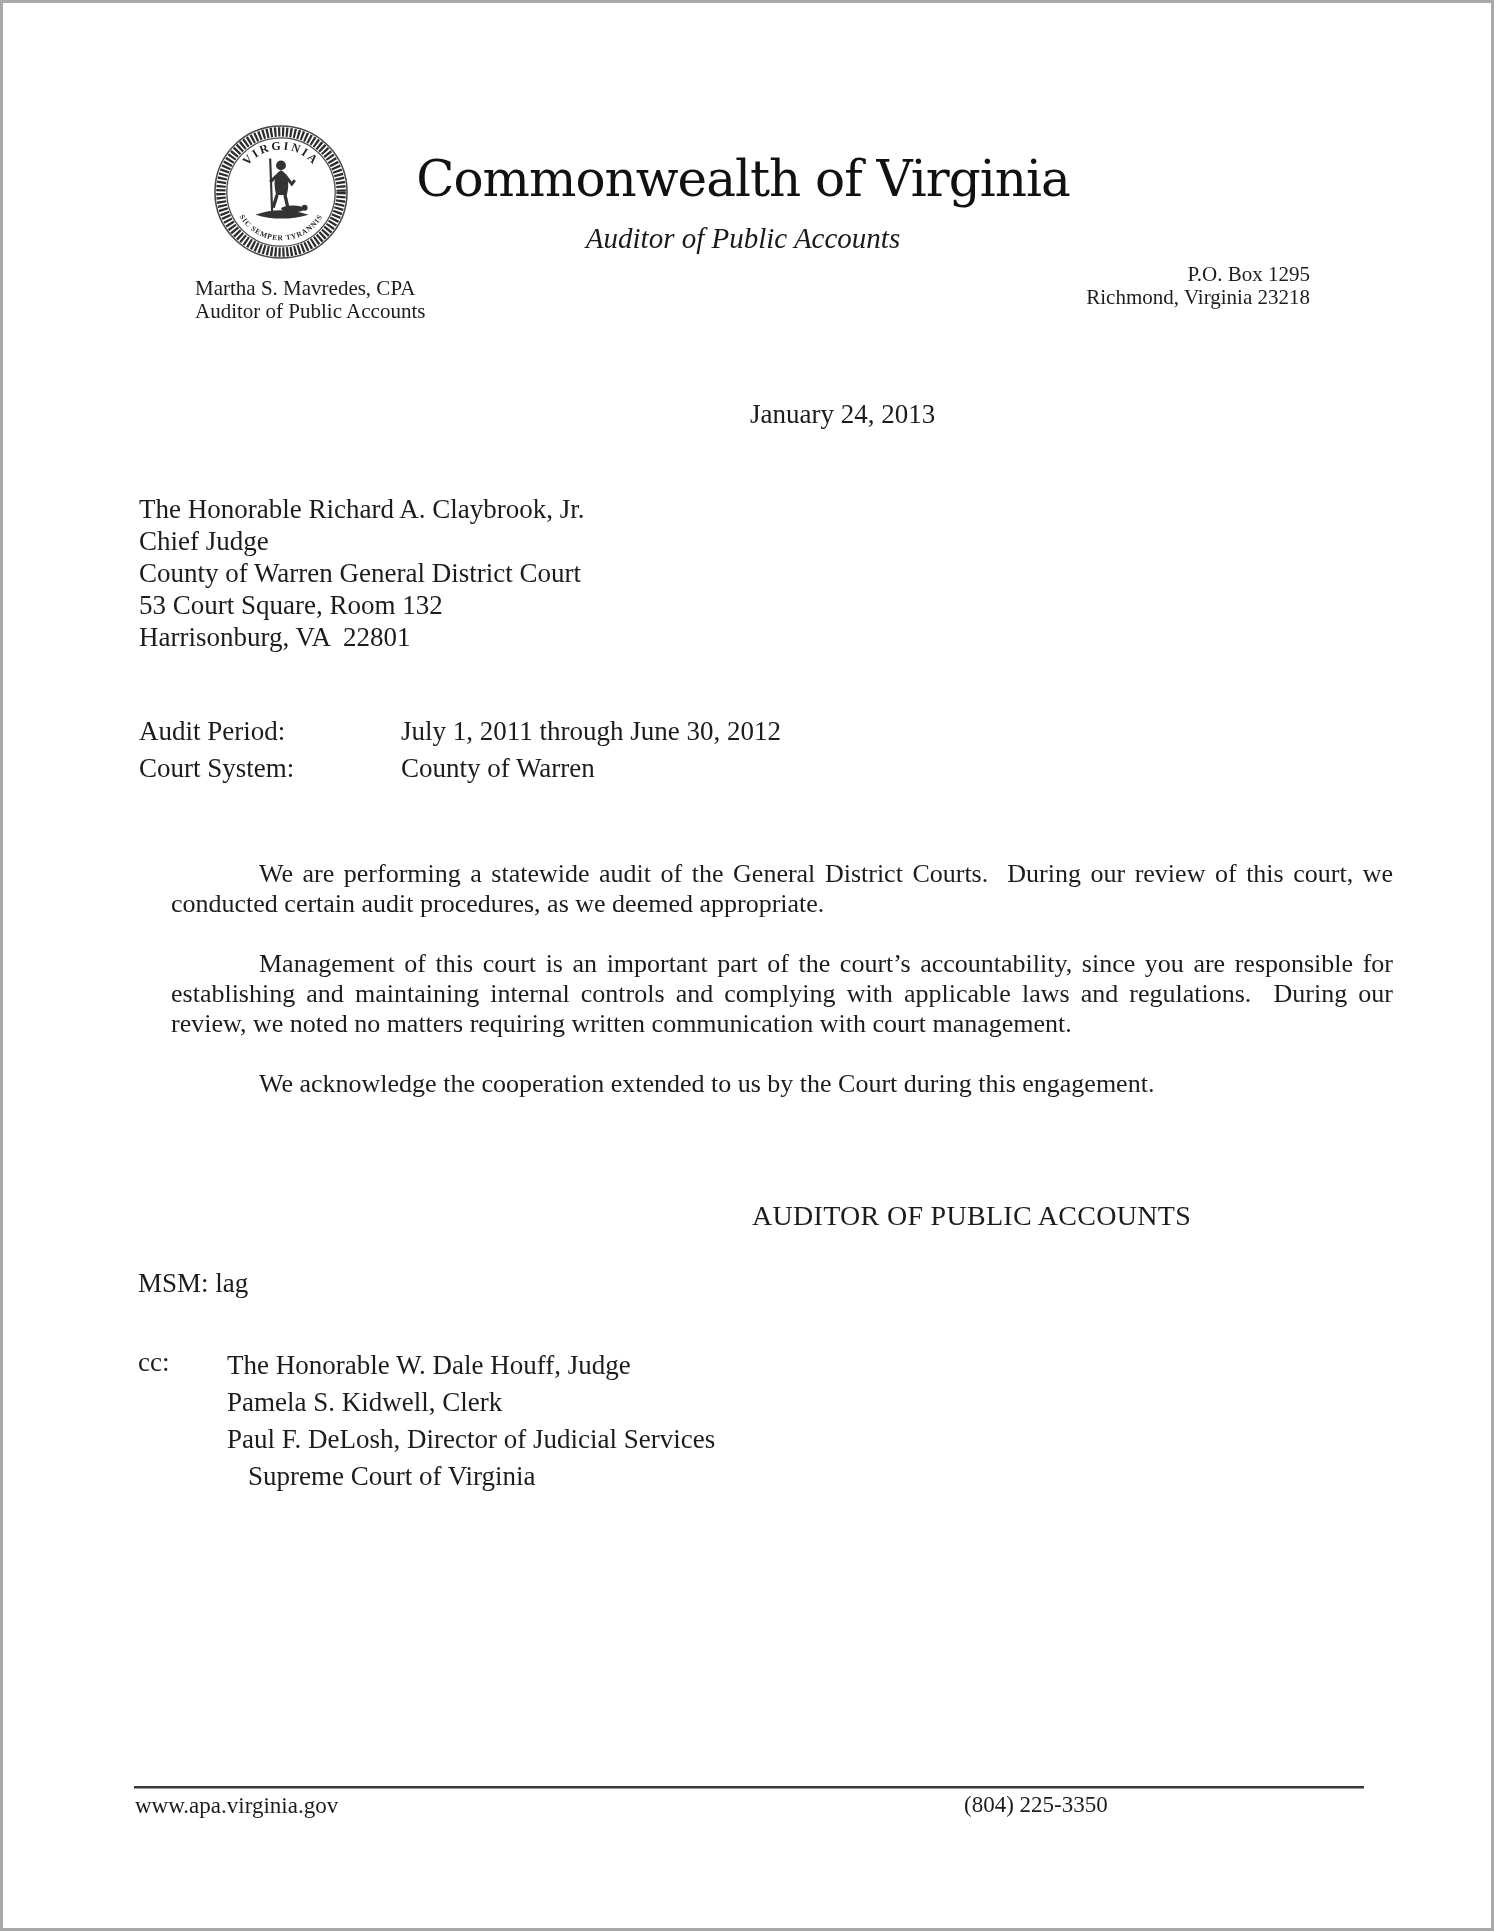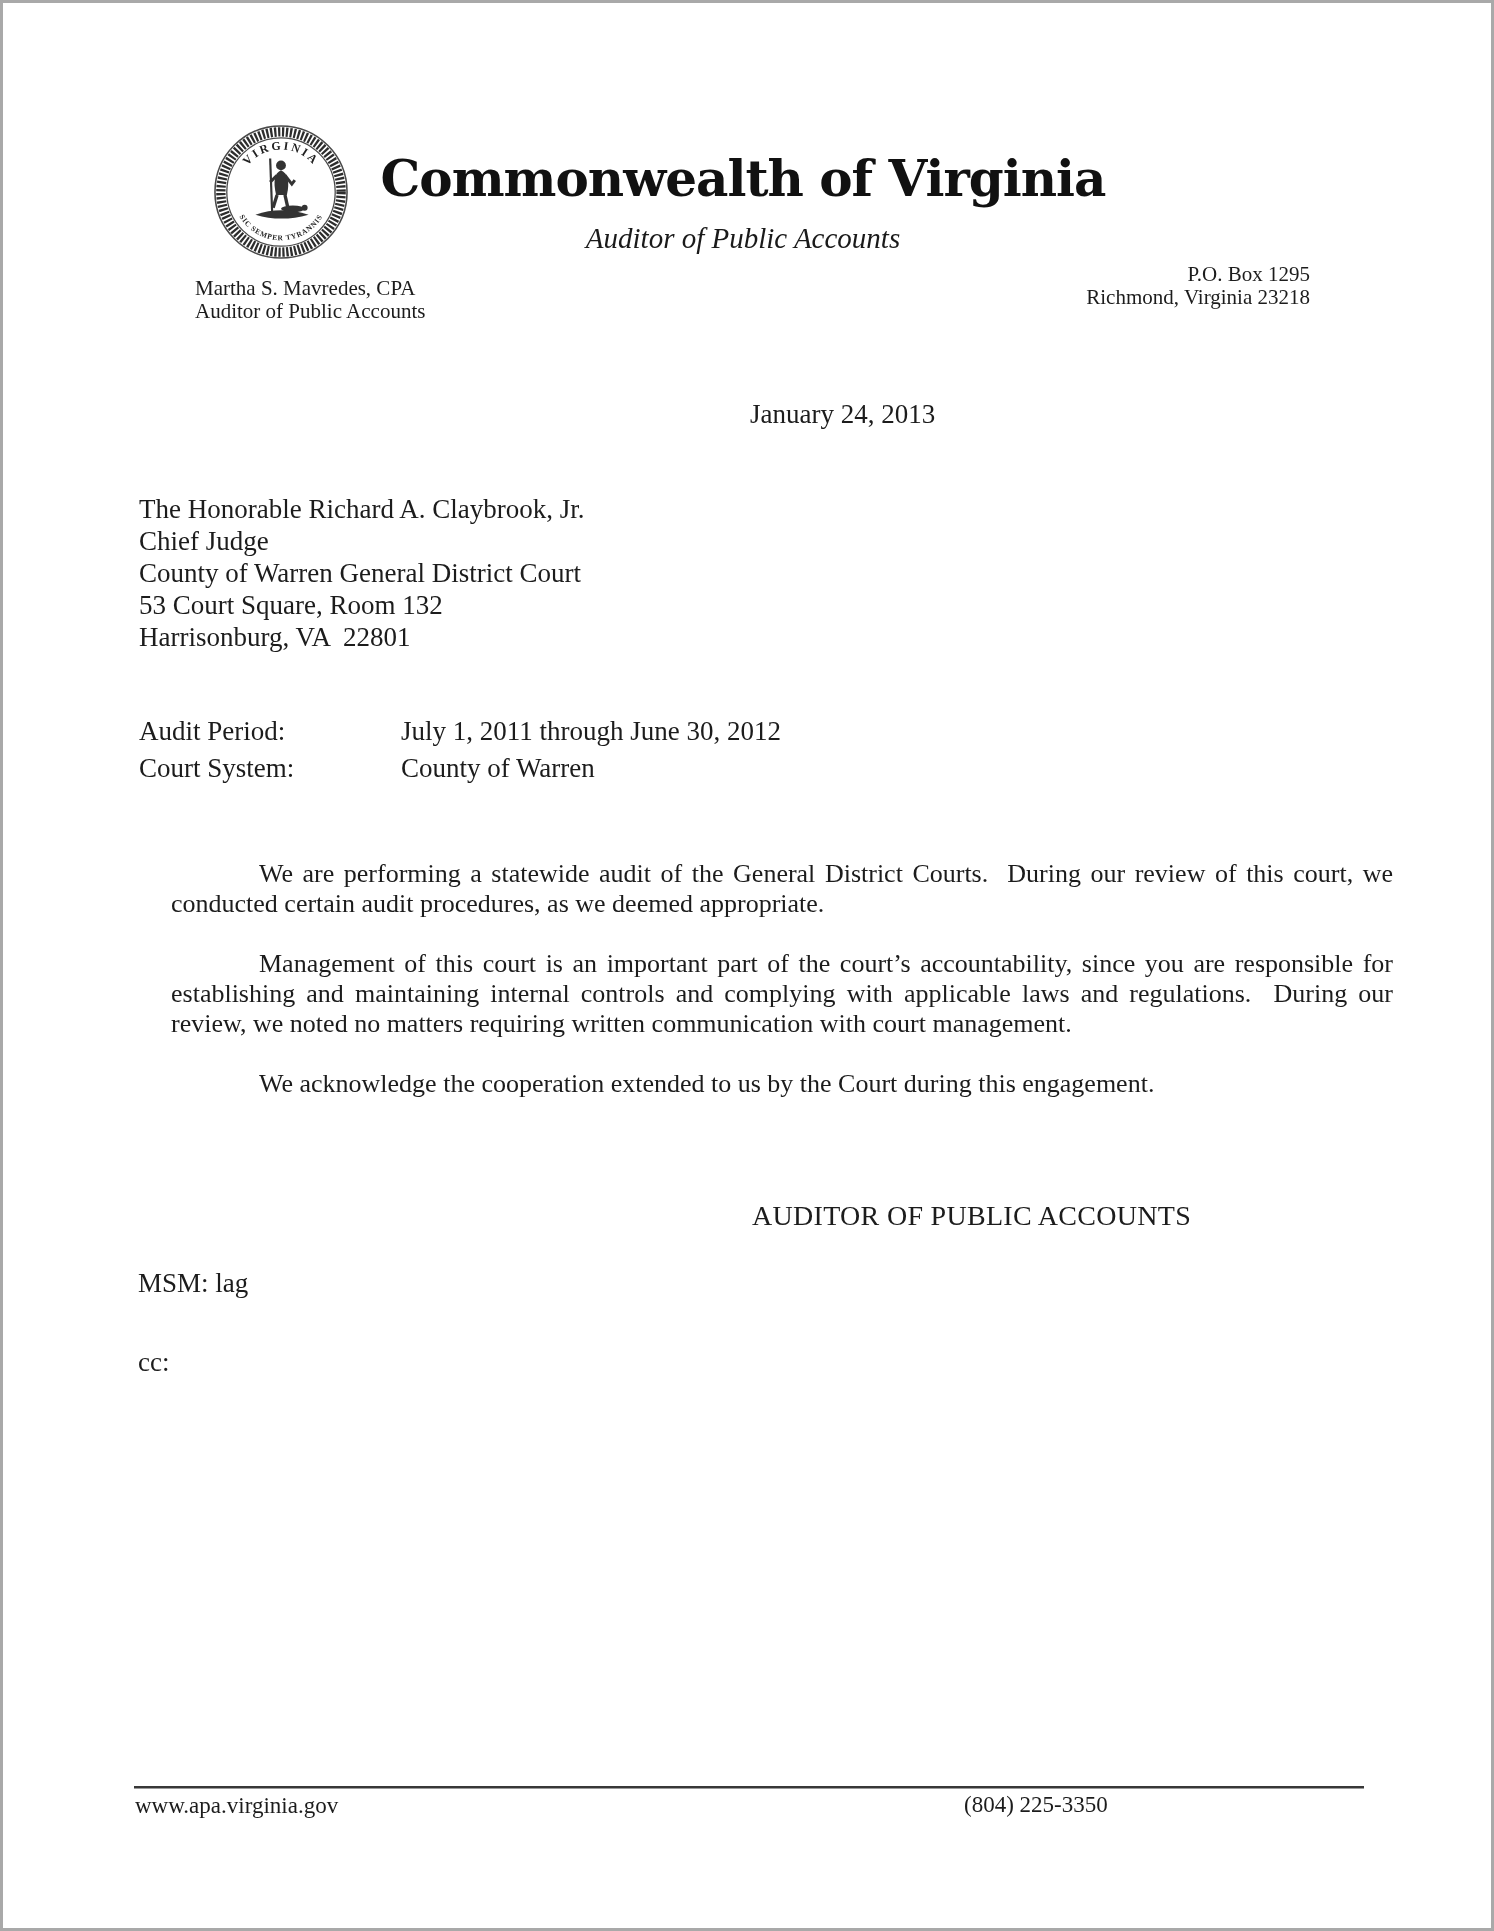--- a/index.html
+++ b/index.html
@@ -12,21 +12,21 @@
     font-family:"Liberation Serif","DejaVu Serif",serif;
     color:#1c1c1c;
     overflow:hidden;
   }
   .abs{position:absolute;}
   
   .seal{left:209px;top:120px;width:138px;height:138px;}
   .lh-center{left:340px;top:148px;width:800px;text-align:center;}
   .lh-title{
     font-family:"DejaVu Serif","Liberation Serif",serif;
-    font-weight:bold;font-size:50px;line-height:56px;
+    font-weight:normal;font-size:50px;line-height:56px;
     letter-spacing:-1px;color:#111;
   }
   .lh-subtitle{
     font-style:italic;font-size:29px;line-height:34px;margin-top:14px;color:#1a1a1a;
   }
   .lh-official{left:192px;top:274px;font-size:21px;line-height:23px;}
   .lh-addr{left:1000px;top:260px;width:307px;text-align:right;font-size:21px;line-height:23px;}
   
   .date{left:747px;top:396px;font-size:27px;}
   .recipient{left:136px;top:490px;font-size:27px;line-height:32px;}
@@ -122,18 +122,24 @@
     <p>We are performing a statewide audit of the General District Courts.  During our review of this court, we conducted certain audit procedures, as we deemed appropriate.</p>
     <p>Management of this court is an important part of the court’s accountability, since you are responsible for establishing and maintaining internal controls and complying with applicable laws and regulations.  During our review, we noted no matters requiring written communication with court management.</p>
     <p>We acknowledge the cooperation extended to us by the Court during this engagement.</p>
   </div>
 
   <div class="abs sig">AUDITOR OF PUBLIC ACCOUNTS</div>
 
   <div class="abs ref">MSM: lag</div>
 
   <div class="abs ccline">cc:</div>
+  <div class="abs cclist">
+    <div>The Honorable W. Dale Houff, Judge</div>
+    <div>Pamela S. Kidwell, Clerk</div>
+    <div>Paul F. DeLosh, Director of Judicial Services</div>
+    <div>Supreme Court of Virginia</div>
+  </div>
 
   <div class="abs footer-rule"></div>
   <div class="abs footer-web">www.apa.virginia.gov</div>
   <div class="abs footer-phone">(804) 225-3350</div>
 
 </div>
 
 </body></html>

